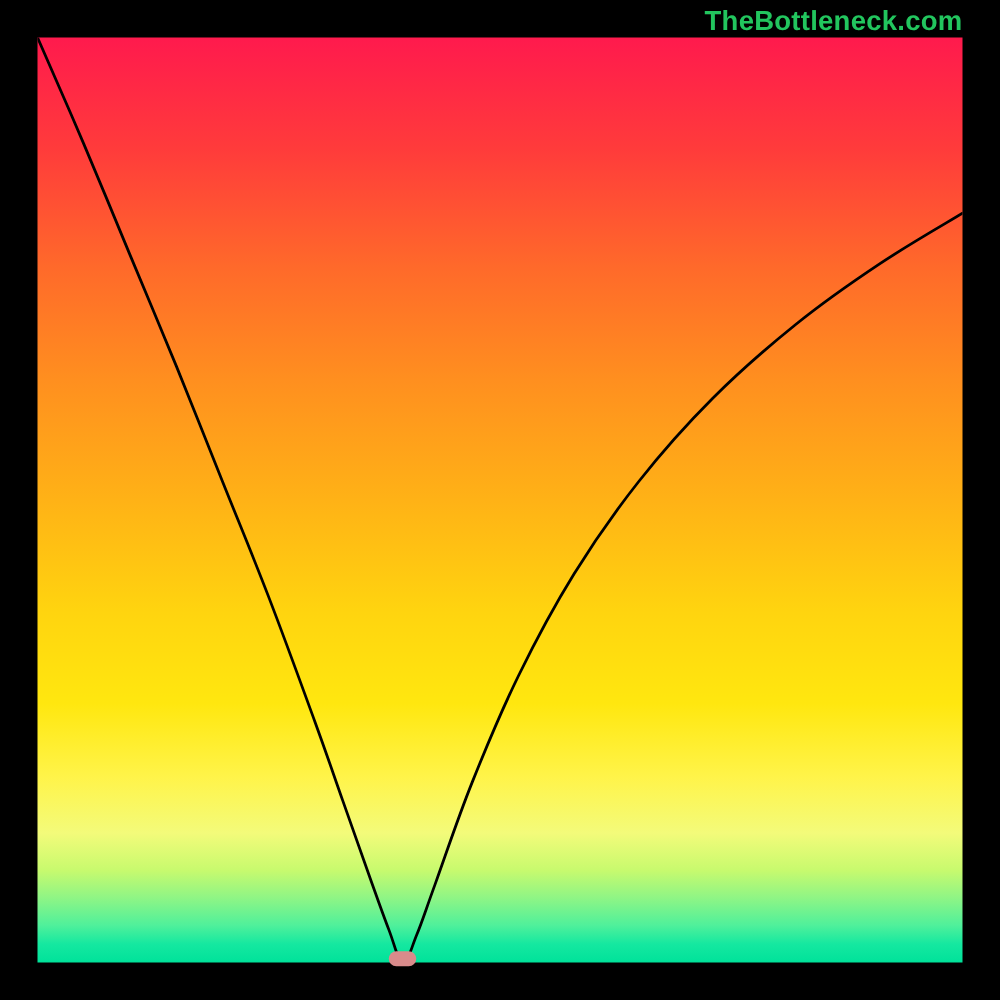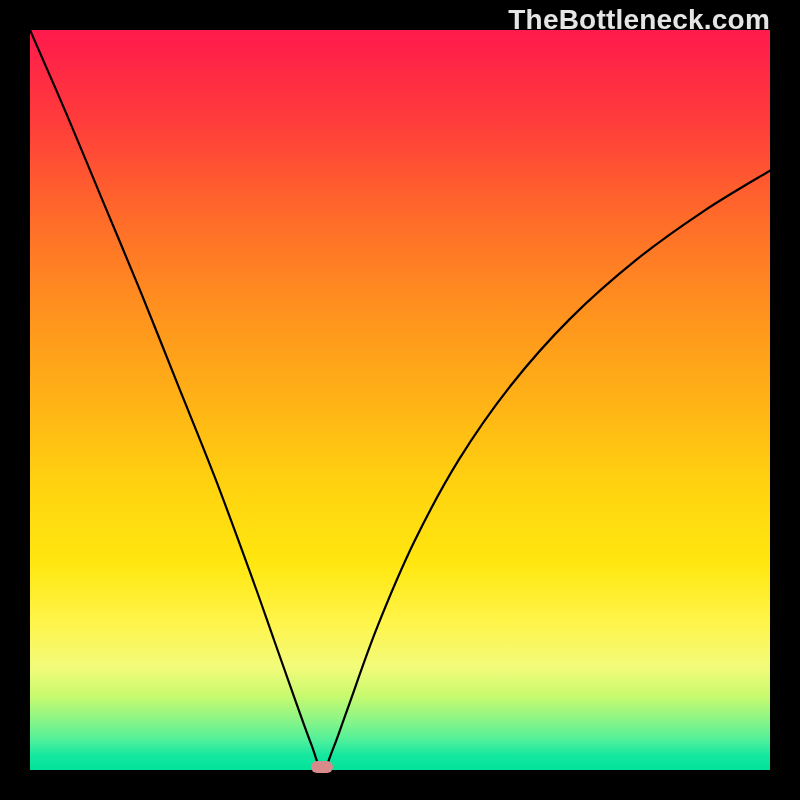--- a/index.html
+++ b/index.html
@@ -30,23 +30,23 @@
       #8ff585 93%,
       #4ff09b 96%,
       #15e8a0 98%,
       #00e29a 100%);
   }
   .watermark {
     position: absolute;
     top: 4px;
     right: 30px;
     font-family: Arial, Helvetica, sans-serif;
-    font-size: 28px;
+    font-size: 22px;
     font-weight: bold;
-    color: #e5e5e5;
+    color: #22c55e;
     letter-spacing: 0.2px;
   }
   .curve {
     position: absolute;
     left: 0; top: 0;
     width: 740px; height: 740px;
     pointer-events: none;
   }
   .marker {
     position: absolute;

